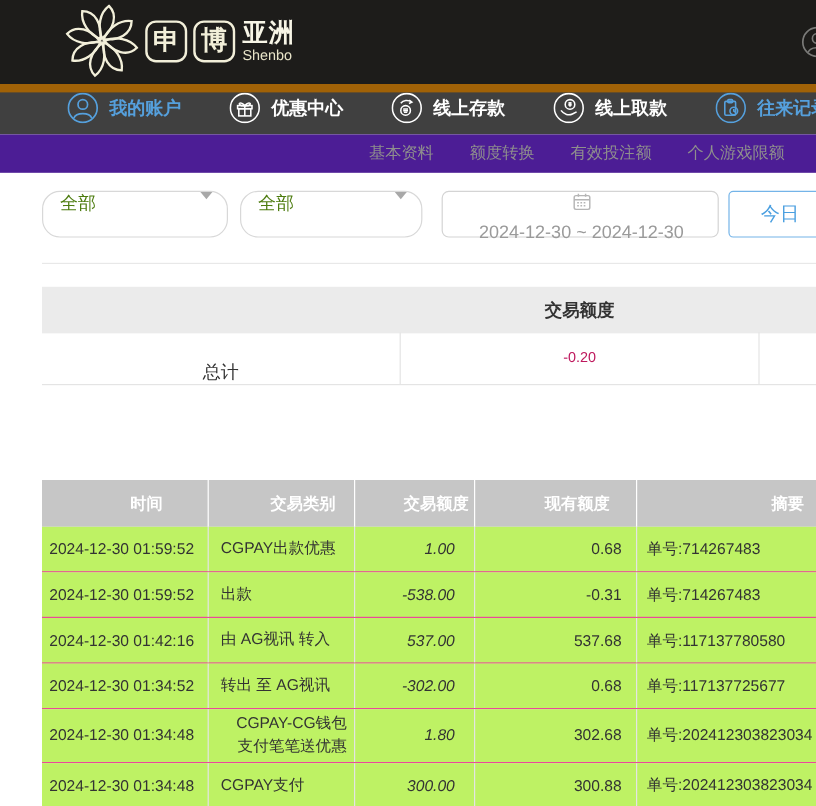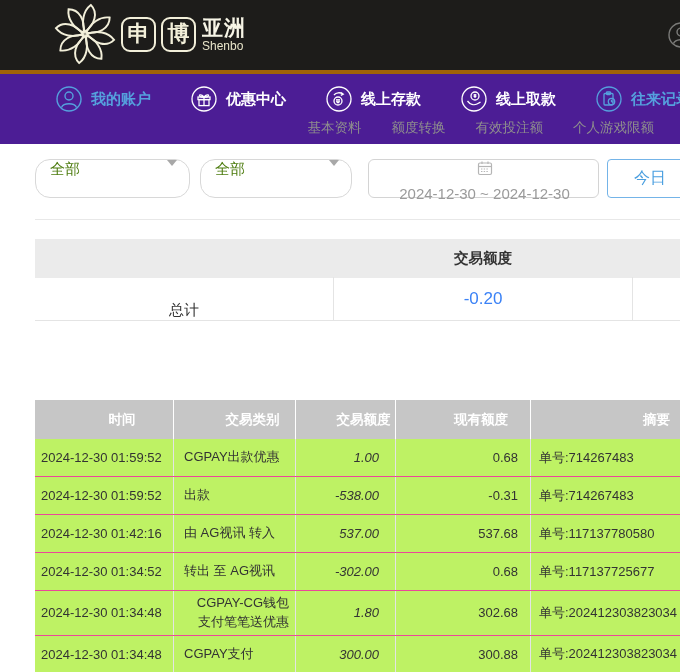--- a/index.html
+++ b/index.html
@@ -13,22 +13,22 @@
   .flower { width:62px; height:62px; }
   .logo-box { width:35px; height:35px; border:2px solid #f2efd9; border-radius:9px;
     color:#f2efd9; font-size:22px; font-weight:bold; display:flex; align-items:center;
     justify-content:center; margin-left:5px; }
   .logo-right { margin-left:6px; line-height:1; }
   .logo-region { color:#f7f5e6; font-size:21px; font-weight:bold; letter-spacing:1px; }
   .logo-latin { color:#e8e4c8; font-size:12px; margin-top:2px; }
   .hdr-avatar { position:absolute; left:668px; top:22px; width:26px; height:26px; color:#7a7a78; }
 
   
-  .main-nav { position:absolute; top:70px; left:0; width:680px; height:42px; background:#4c1d95;
-    border-top:4px solid #a16207; display:flex; align-items:flex-end; padding-left:56px; gap:40px; }
+  .main-nav { position:absolute; top:70px; left:0; width:680px; height:42px; background:#404040;
+    border-top:7px solid #a16207; display:flex; align-items:flex-start; padding-left:56px; gap:40px; }
   .nav-item { display:flex; align-items:center; gap:9px; color:#ffffff; font-size:15px;
     font-weight:bold; cursor:pointer; white-space:nowrap; }
   .nav-item.active { color:#55a0dd; }
   .nav-ico { width:26px; height:26px; flex:0 0 auto; }
 
   
   .sub-nav { position:absolute; top:112px; left:0; width:680px; height:32px; background:#4c1d95;
     display:flex; align-items:center; justify-content:flex-end; gap:30px; padding-right:26px; }
   .sub-item { color:#8f8f8d; font-size:13.5px; cursor:pointer; white-space:nowrap; }
 
@@ -50,21 +50,21 @@
     font-size:16px; cursor:pointer; font-family:inherit; }
 
   .hr-sep { position:absolute; top:219px; left:35px; width:645px; height:1px; background:#e8e8e8; }
 
   
   .sum-table { position:absolute; top:239px; left:35px; width:645px; }
   .sum-head { display:flex; height:39px; background:#ebebeb; align-items:center; }
   .sum-row { display:flex; height:43px; background:#fff; align-items:flex-end;
     border-bottom:1px solid #e4e4e4; }
   .sum-c1 { width:298px; text-align:center; font-size:15px; color:#333; }
-  .sum-c2 { width:300px; text-align:center; font-size:17px; color:#3b82f6; }
+  .sum-c2 { width:300px; text-align:center; font-size:12px; color:#be185d; }
   .sum-row .sum-c2 { border-left:1px solid #e4e4e4; border-right:1px solid #e4e4e4;
     height:43px; line-height:43px; }
   .sum-head .sum-c2 { font-weight:bold; color:#333; font-size:14.5px; }
   .sum-c3 { flex:1; }
 
   
   .tx-table { position:absolute; top:400px; left:35px; width:645px; font-size:13px; color:#333; }
   .tx-head { display:flex; height:39px; background:#c6c6c6; align-items:stretch; }
   .tx-head .hc { display:flex; align-items:center; justify-content:center; color:#fff;
     font-weight:bold; font-size:13.5px; border-right:1px solid #fff;padding-left:36px; }

